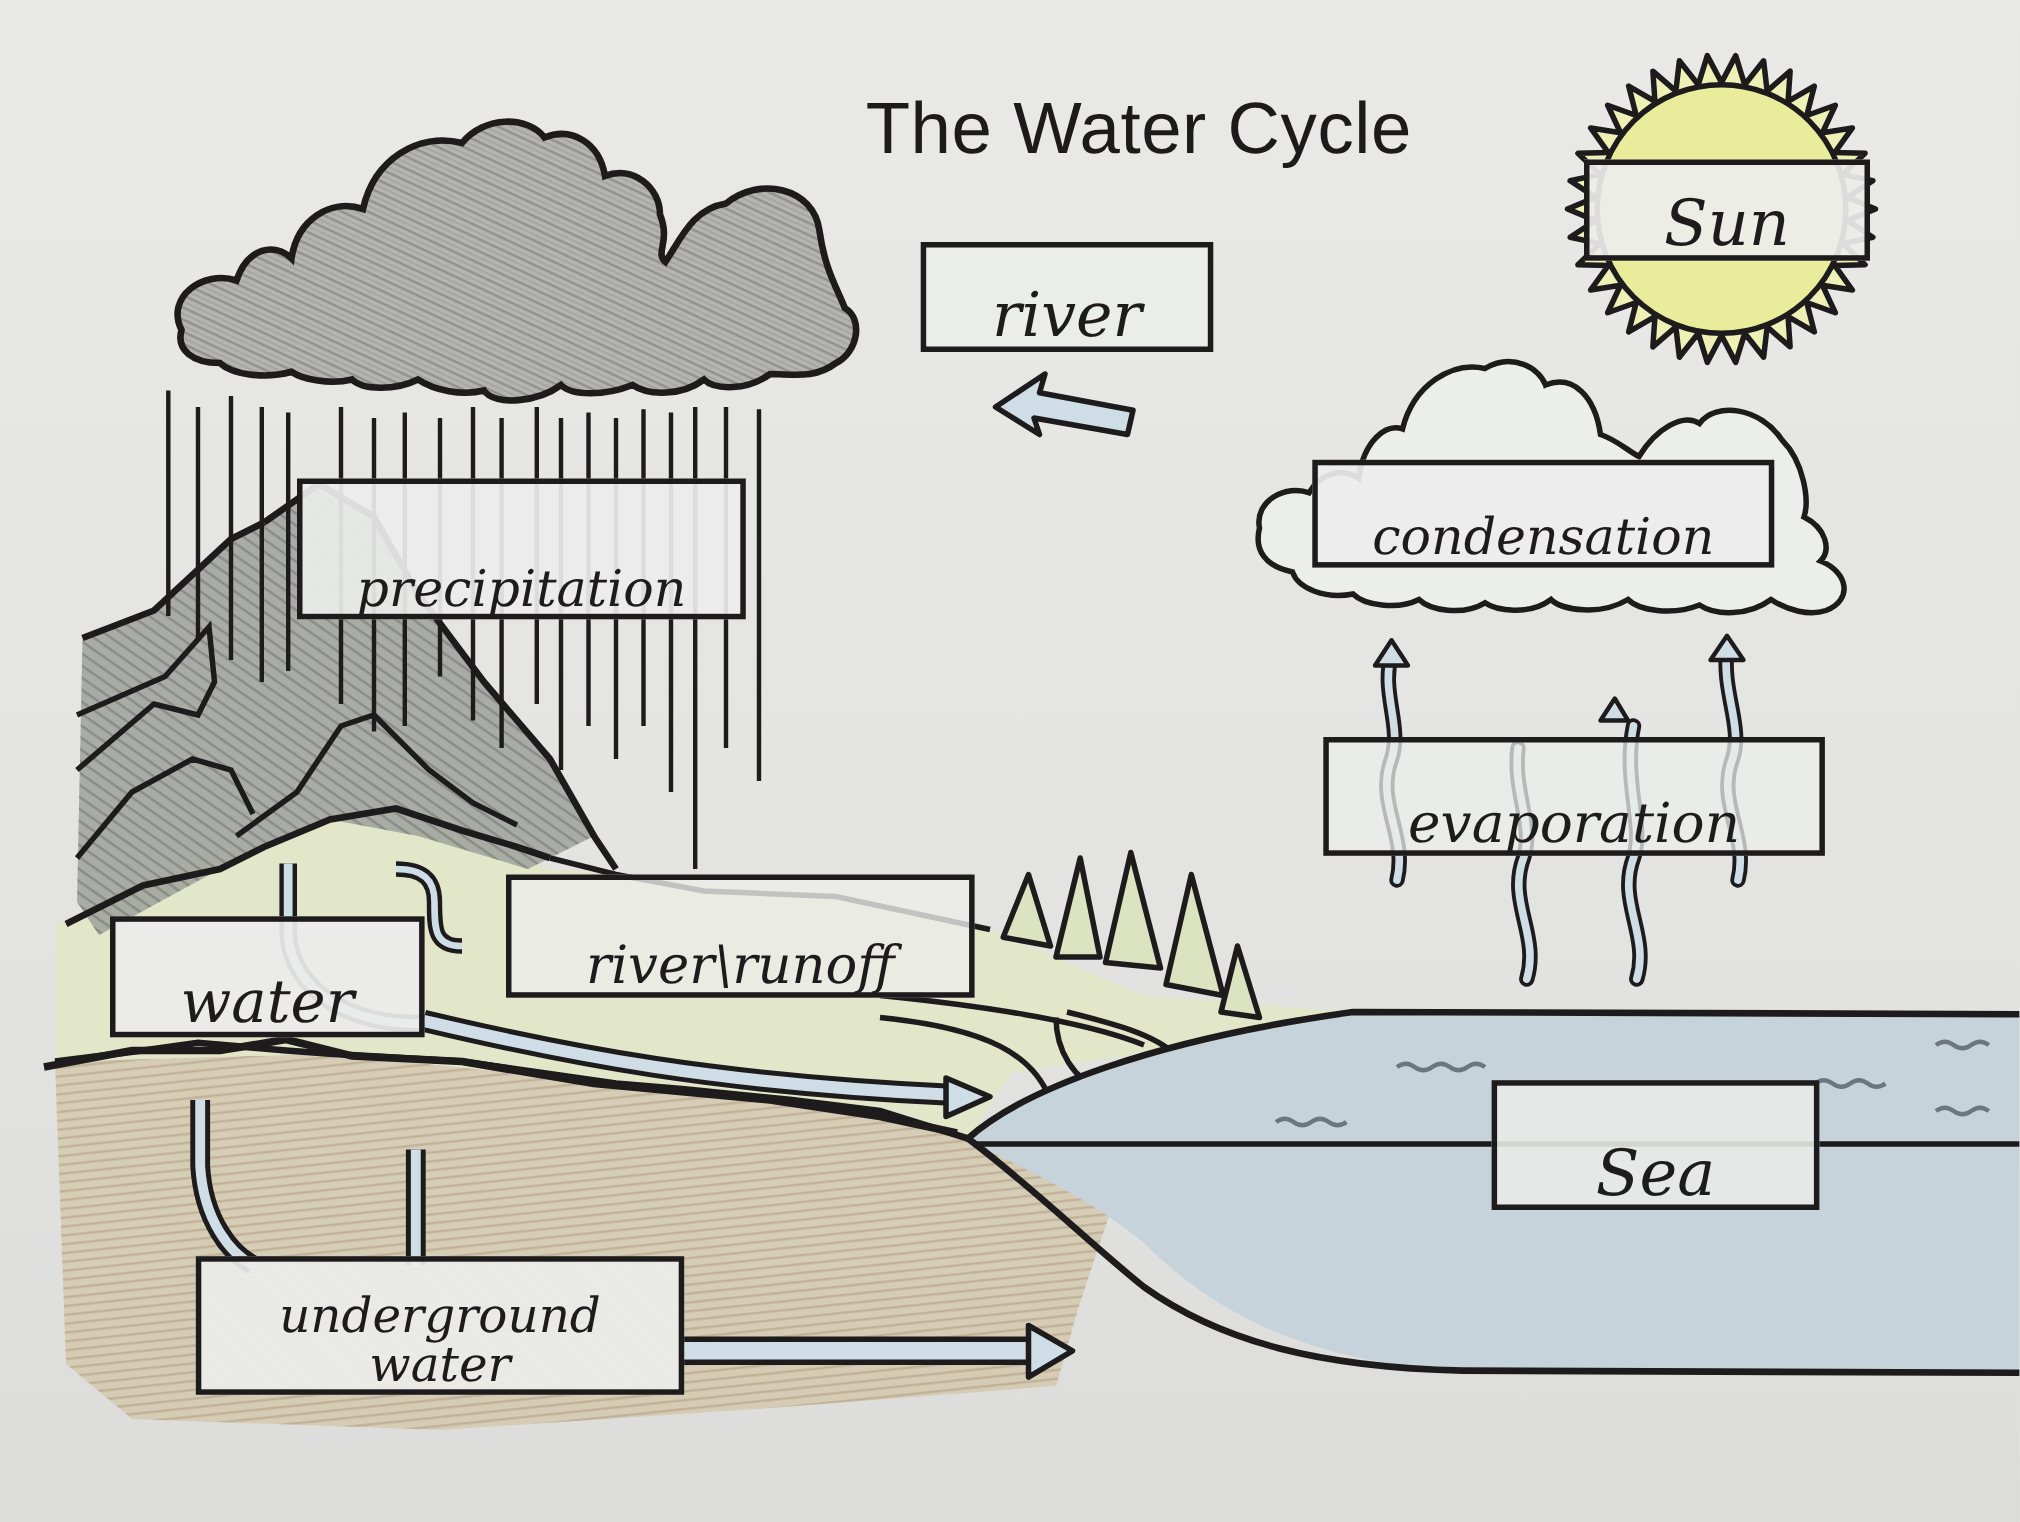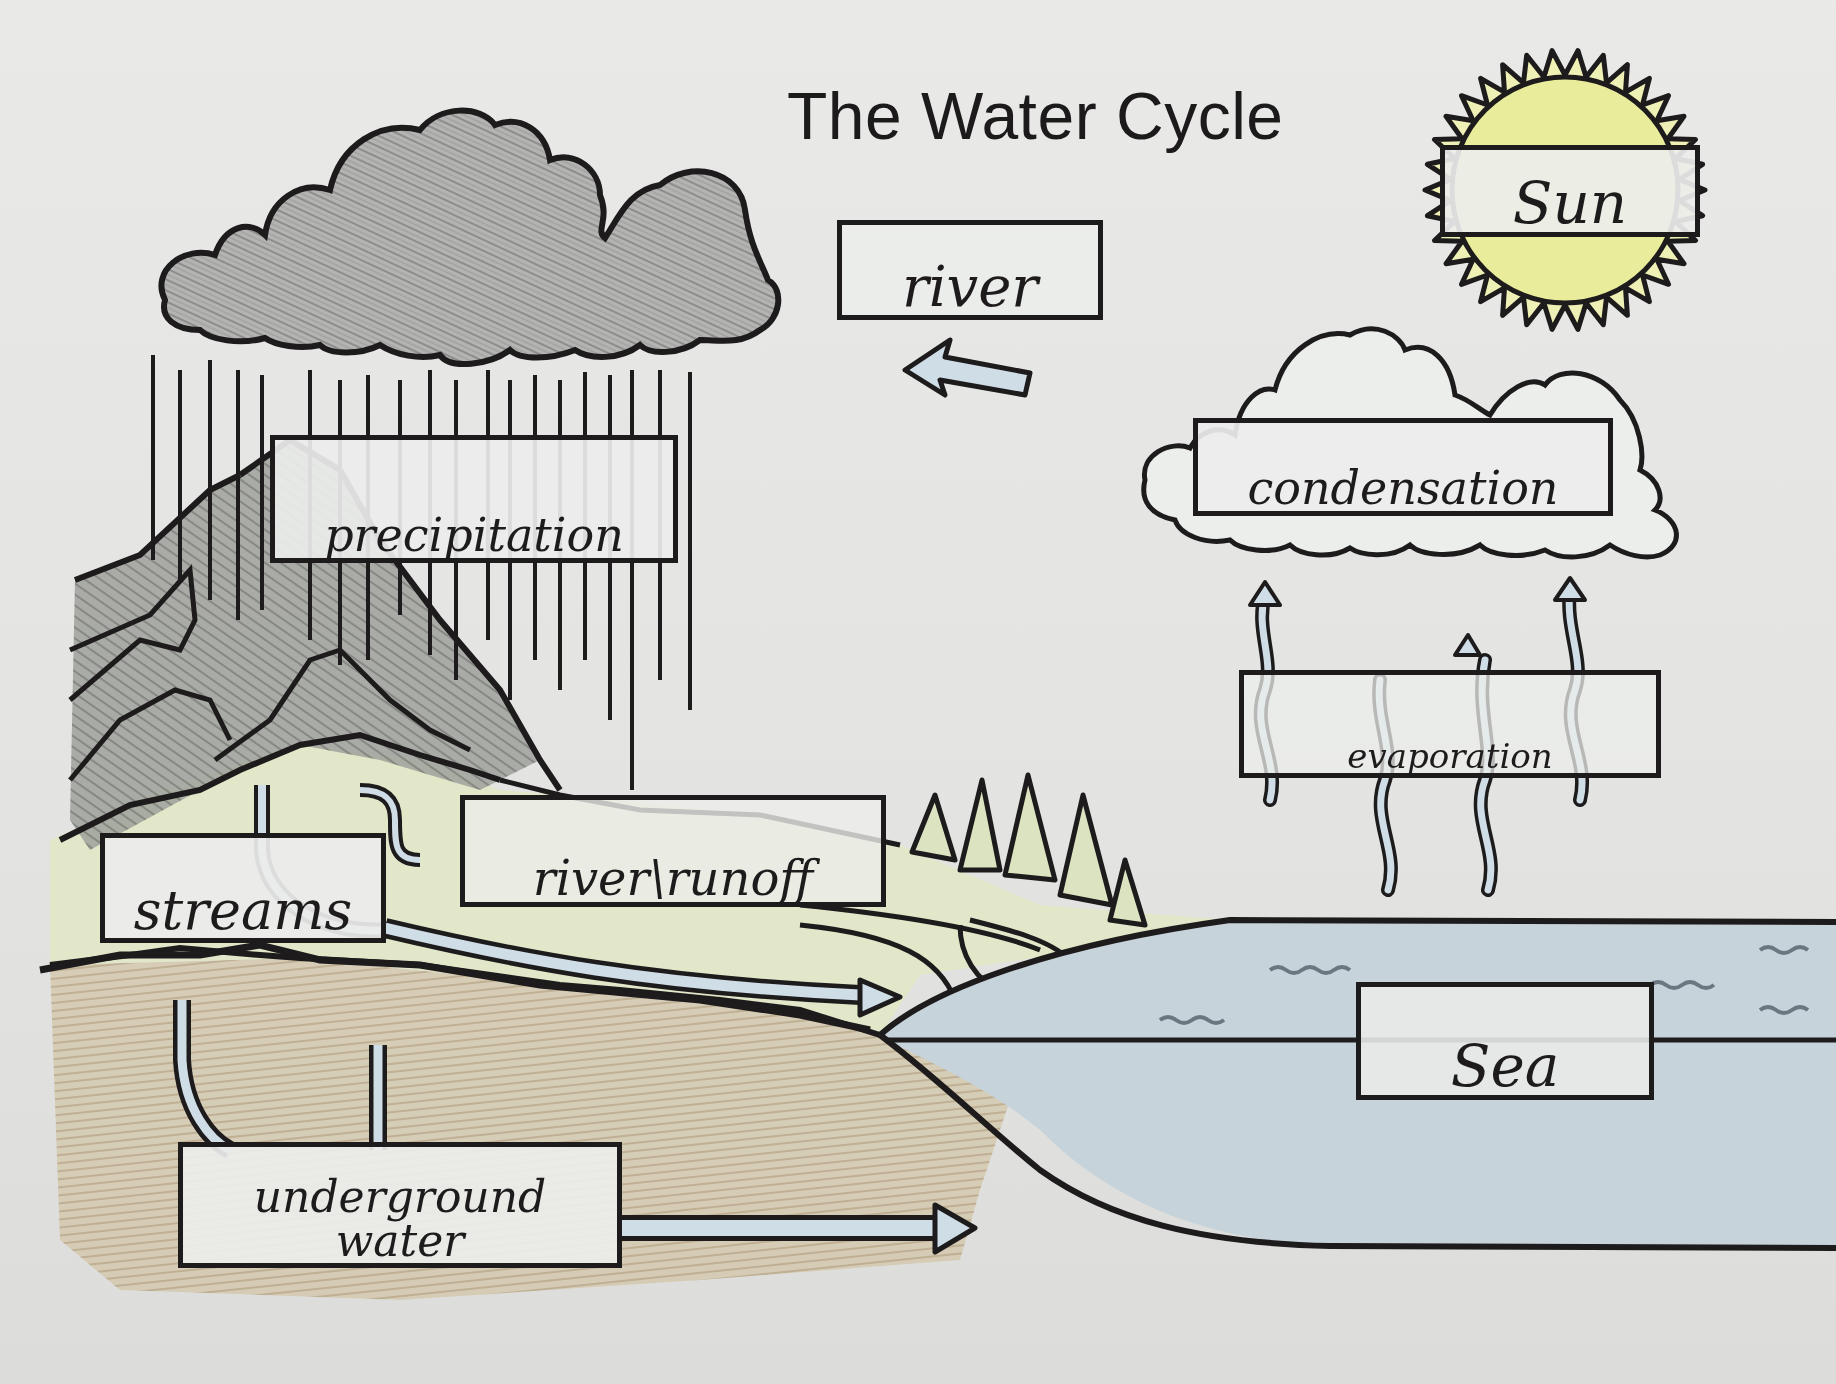--- a/index.html
+++ b/index.html
@@ -191,30 +191,30 @@
   </div>
 
   <div class="label-box" style="left:270px; top:435px; width:408px; height:128px; font-size:46px;">
     <span>precipitation</span>
   </div>
 
   <div class="label-box" style="left:1193px; top:418px; width:420px; height:98px; font-size:46px;">
     <span>condensation</span>
   </div>
 
-  <div class="label-box" style="left:1203px; top:670px; width:422px; height:108px; font-size:34px; background: rgba(236,237,235,0.75); margin-left: 36px;">
+  <div class="label-box" style="left:1203px; top:670px; width:456px; height:108px; font-size:50px; background: rgba(236,237,235,0.75);">
     <span>evaporation</span>
   </div>
 
   <div class="label-box" style="left:460px; top:795px; width:426px; height:112px; font-size:48px; background: rgba(236,237,235,0.8);">
     <span>river\runoff</span>
   </div>
 
   <div class="label-box" style="left:100px; top:833px; width:286px; height:110px; font-size:54px;">
-    <span>streams</span>
+    <span>water</span>
   </div>
 
   <div class="label-box" style="left:178px; top:1142px; width:444px; height:126px; font-size:44px; white-space: normal;">
     <span style="width:300px;">underground water</span>
   </div>
 
   <div class="label-box" style="left:1356px; top:982px; width:298px; height:118px; font-size:58px; background: rgba(232,234,232,0.9);">
     <span>Sea</span>
   </div>
 

